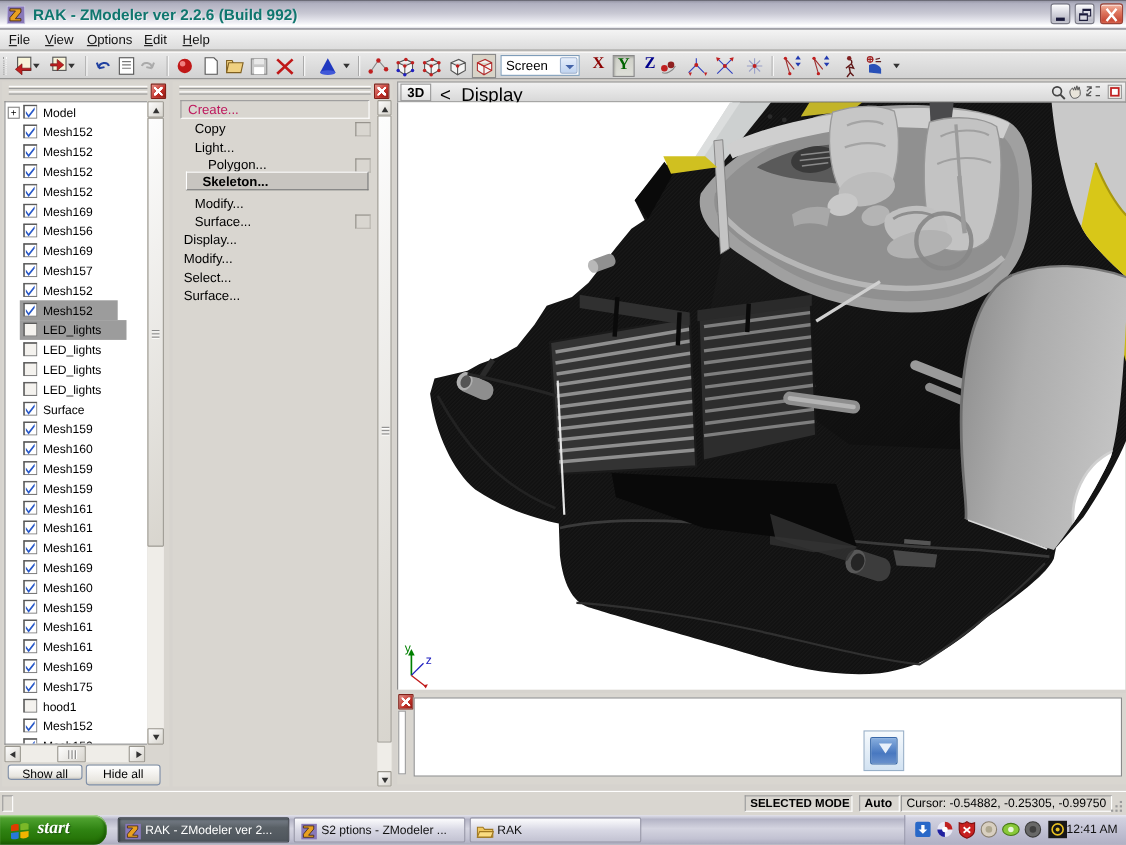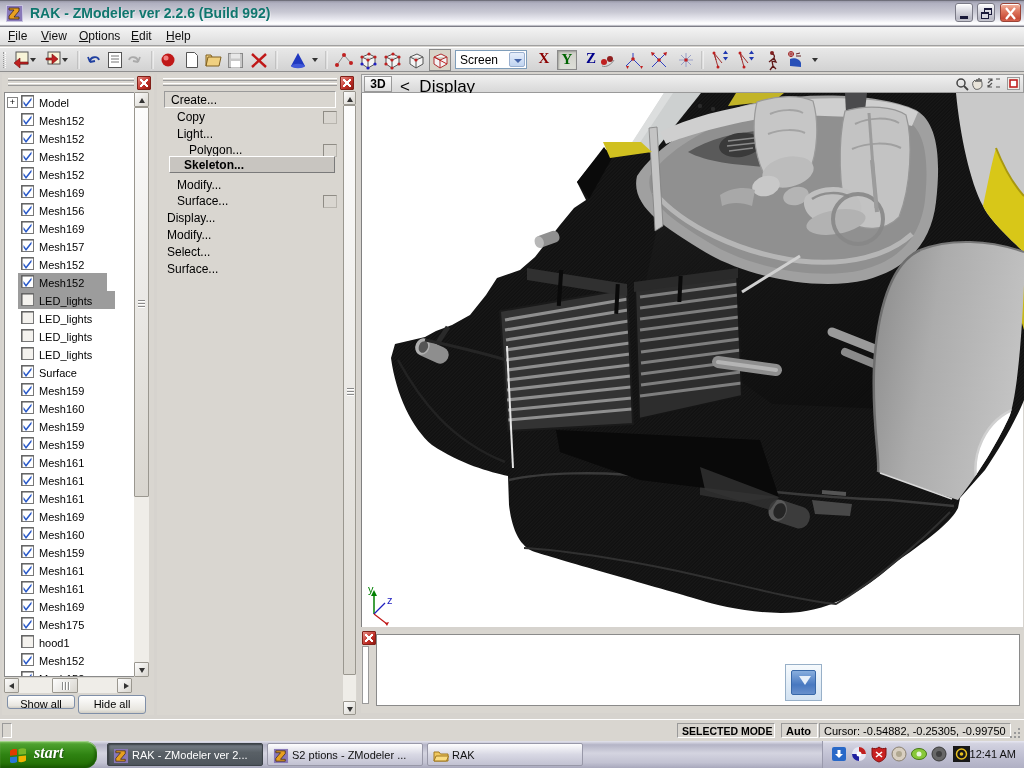--- a/index.html
+++ b/index.html
@@ -56,21 +56,21 @@
 #vscroll { position:absolute; left:132px; top:18px; width:15px; height:585px; background:#efede8; }
 #hscroll { position:absolute; left:2px; top:604px; width:128px; height:15px; background:#efede8; }
 .sbtn { position:absolute; background:linear-gradient(135deg,#fdfdfd,#d8d5ce); border:1px solid #9a978f; border-radius:1px; }
 .arrow { position:absolute; width:0; height:0; }
 #showall { position:absolute; left:5px; top:621px; width:68px; height:14px; }
 #hideall { position:absolute; left:76px; top:621px; width:68px; height:19px; }
 .xpbtn { border:1px solid #7f8fa8; border-radius:3px; background:linear-gradient(#ffffff,#e8e6e0 80%,#d0cdc4); font-size:11px; text-align:center; line-height:17px; }
 
 
 #midpanel { left:157px; top:74px; width:200px; height:641px; }
-#createbox { position:absolute; left:7px; top:17px; width:172px; height:17px; border:1px solid #9a9a9a; border-bottom-color:#fff; border-right-color:#fff; color:#000000; font-size:12px; padding:1px 0 0 6px; }
+#createbox { position:absolute; left:7px; top:17px; width:172px; height:17px; border:1px solid #9a9a9a; border-bottom-color:#fff; border-right-color:#fff; color:#be185d; font-size:12px; padding:1px 0 0 6px; }
 .midrow { position:absolute; font-size:12px; }
 .midbox { position:absolute; width:14px; height:13px; border:1px solid #b8b5ae; border-top-color:#8f8c85; border-left-color:#8f8c85; background:#d9d6d0; }
 #skelrow { position:absolute; left:12px; top:82px; width:166px; height:17px; background:#c8c5c0; border:1px solid #fff; border-bottom-color:#7a7a7a; border-right-color:#7a7a7a; font-weight:bold; font-size:12px; padding:1px 0 0 14px; }
 #midscroll { position:absolute; left:186px; top:17px; width:13px; height:624px; background:#efede8; }
 
 
 #vheader { left:361px; top:74px; width:663px; height:19px; background:linear-gradient(#f0f0f0,#d8d8d8); border:1px solid #9a9a9a; }
 #btn3d { position:absolute; left:2px; top:1px; width:28px; height:16px; background:linear-gradient(#fcfcfc,#dedede); border:1px solid #9a9a9a; font-weight:bold; font-size:12px; text-align:center; line-height:15px; }
 #vdisplay { position:absolute; left:38px; top:2px; font-size:17px;text-align:right; }
 #viewport { left:361px; top:93px; width:662px; height:534px; background:#fff; border-left:1px solid #808080; }

